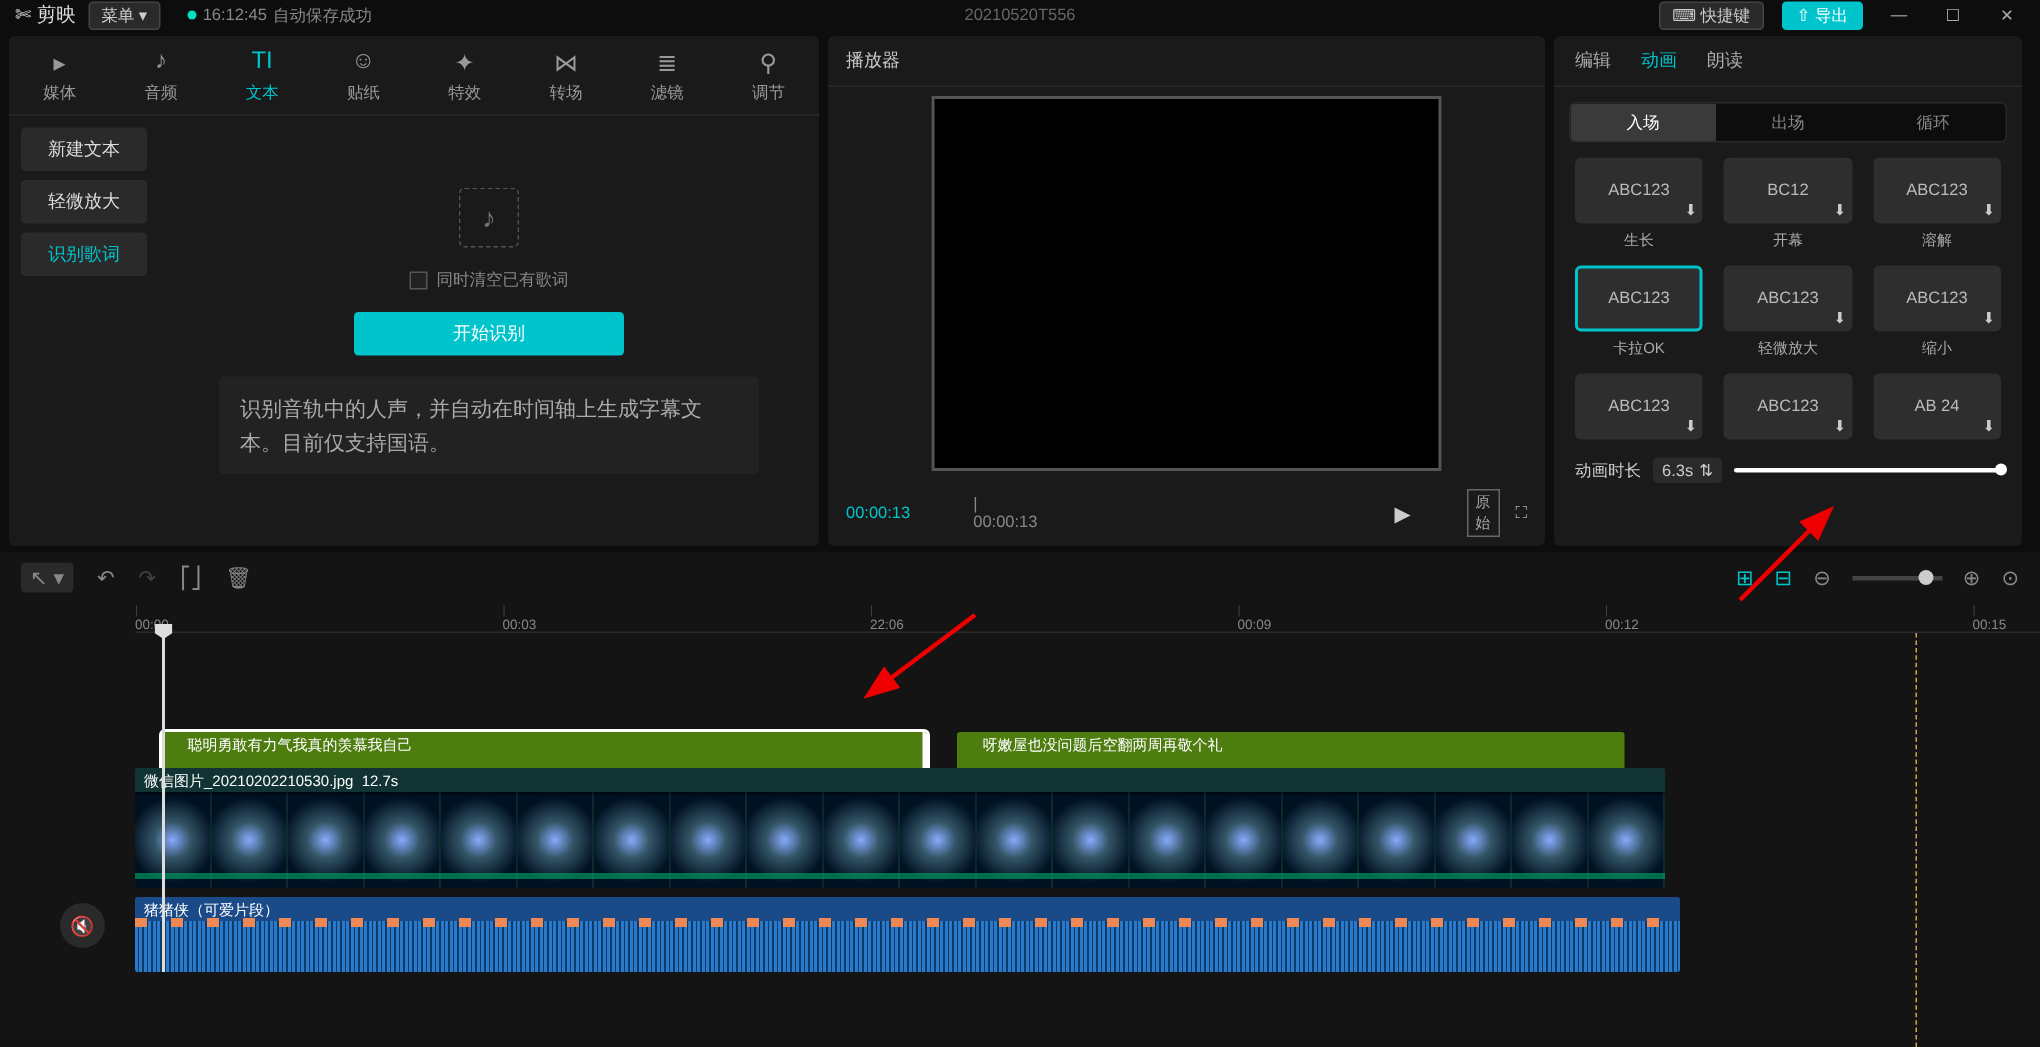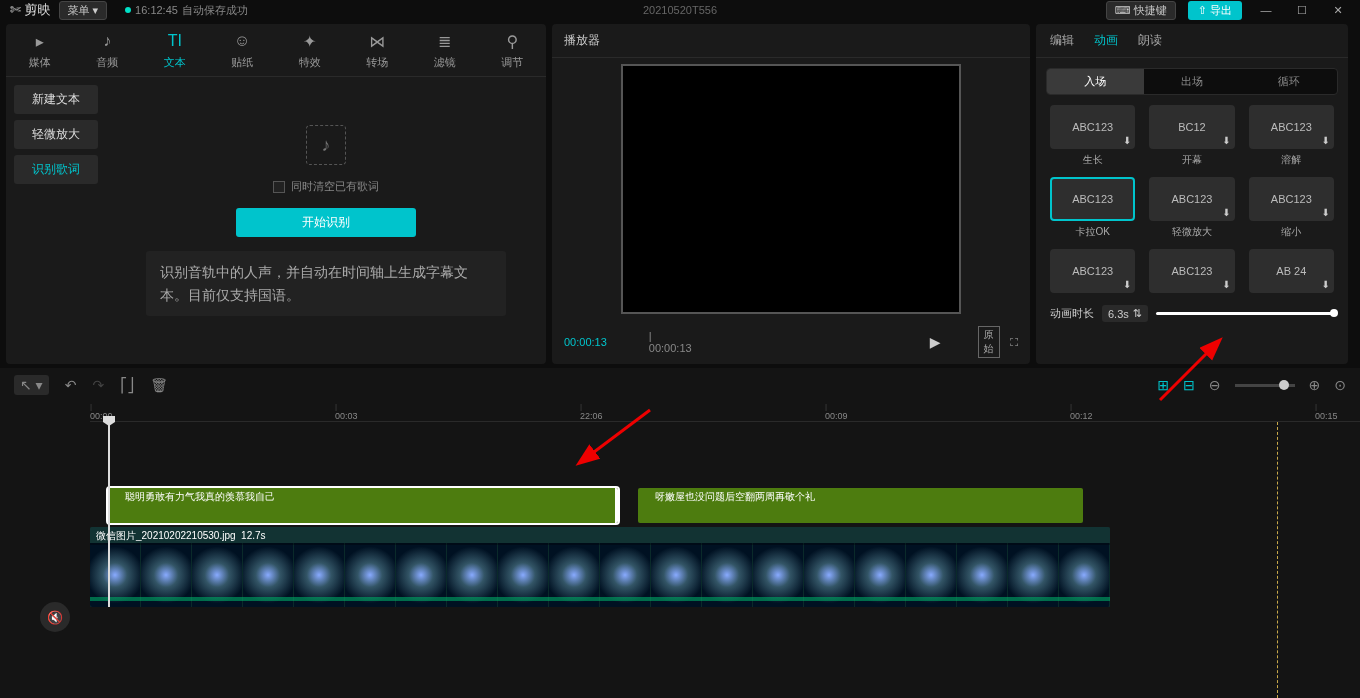--- a/index.html
+++ b/index.html
@@ -89,21 +89,21 @@
 .tracks { position:relative; margin-left:90px; }
 .playhead { position:absolute; left:18px; top:0; bottom:0; width:2px; background:#ddd; z-index:5; }
 .playhead::before { content:""; position:absolute; top:-6px; left:-5px; width:12px; height:10px; background:#ddd; clip-path:polygon(0 0,100% 0,100% 60%,50% 100%,0 60%); }
 .mute-circle { position:absolute; left:40px; top:200px; width:30px; height:30px; border-radius:50%; background:#2a2a2a; display:flex; align-items:center; justify-content:center; color:#aaa; font-size:13px; }
 
 .track-row { height:18px; margin:6px 0; position:relative; }
 .text-clip { position:absolute; height:35px; background:#4d7c0f; border-radius:2px; font-size:10px; color:#fff; padding:2px 17px; overflow:hidden; white-space:nowrap; top:0; }
 .text-clip.selected { outline:2px solid #fff; }
 .text-clip.selected::after { content:""; position:absolute; right:-3px; top:0; bottom:0; width:6px; background:#fff; }
 
-.video-track { height:80px; background:#1a4a4a; border-radius:2px; position:relative; margin:21px 0; overflow:hidden; }
+.video-track { height:80px; background:#1a4a4a; border-radius:2px; position:relative; margin:6px 0; overflow:hidden; }
 .video-header { font-size:10px; color:#fff; padding:2px 6px; background:rgba(0,0,0,0.3); position:absolute; top:0; left:0; right:0; z-index:2; }
 .thumbs { display:flex; height:100%; padding-top:16px; }
 .thumb { flex:1; background:radial-gradient(circle at 50% 50%, #8af 0%, #356 30%, #012 70%); border-right:1px solid #0a2a2a; }
 .video-wave { position:absolute; bottom:0; left:0; right:0; height:10px; background:linear-gradient(#0a6 40%,transparent 40%); opacity:.6; }
 
 .audio-track { height:50px; background:#1a4a88; border-radius:2px; position:relative; margin:6px 0; overflow:hidden; }
 .audio-header { font-size:10px; color:#fff; padding:2px 6px; }
 .audio-wave { position:absolute; top:16px; bottom:0; left:0; right:0; background:
   repeating-linear-gradient(90deg,#2a7acc 0 2px,transparent 2px 3px),
   linear-gradient(#0d3a66,#0d3a66); }
@@ -296,20 +296,25 @@
             <div class="thumb"></div>
             <div class="thumb"></div>
             <div class="thumb"></div>
             <div class="thumb"></div>
             <div class="thumb"></div>
             <div class="thumb"></div>
             <div class="thumb"></div>
           </div>
       <div class="video-wave"></div>
     </div>
+    <div class="audio-track" style="width:1030px">
+      <div class="audio-header">猪猪侠（可爱片段）</div>
+      <div class="audio-wave"></div>
+      <div class="audio-peaks"></div>
+    </div>
   </div>
   <div class="golden-line"></div>
 </div>
 </div>
 
 <div class="arrow" style="left:580px; top:400px;">
   <svg width="80" height="80">
       <defs>
         <marker id="ah1" markerWidth="10" markerHeight="10" refX="2" refY="3" orient="auto">
           <path d="M0,0 L0,6 L8,3 z" fill="#e00"></path>

